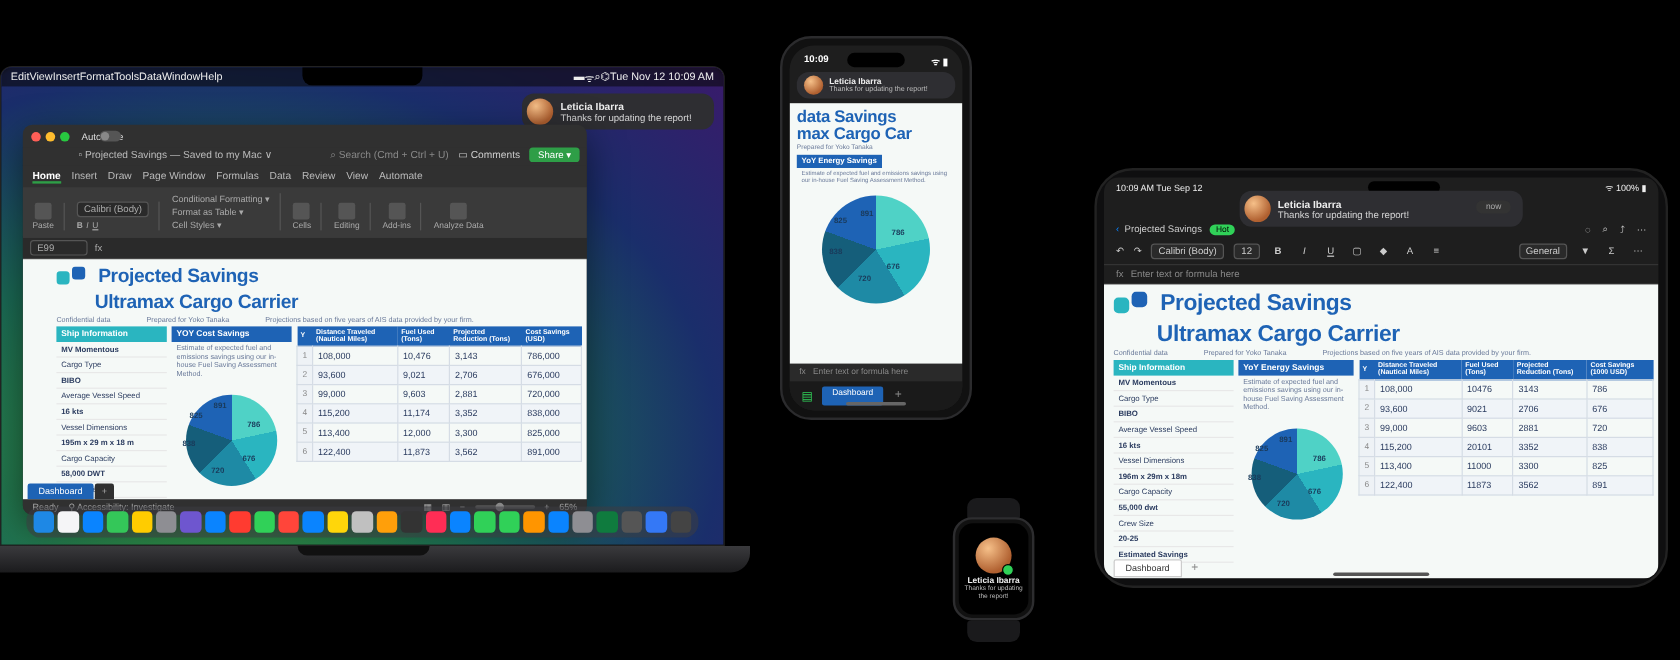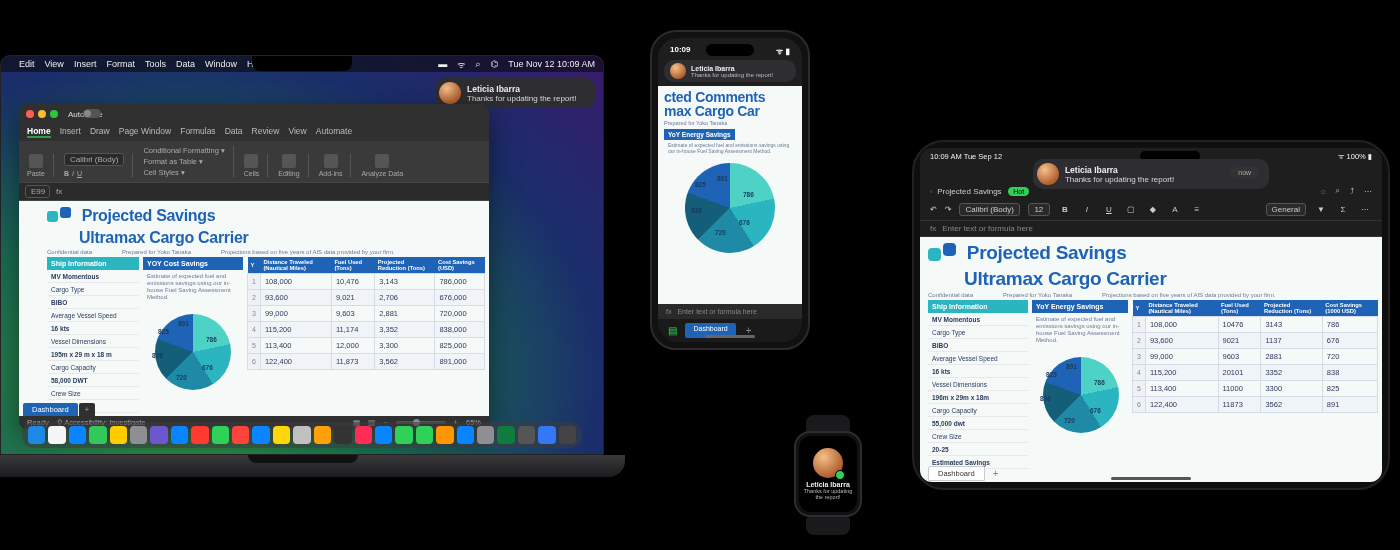--- a/index.html
+++ b/index.html
@@ -45,21 +45,21 @@
   }
   .mac-menubar {
     height: 16px;
     background: rgba(10,10,12,.6);
     backdrop-filter: blur(2px);
     display: flex; align-items: center;
     padding: 0 8px;
     font-size: 9px; color: #eee;
     justify-content: space-between;
   }
-  .mb-left, .mb-right { display: flex; gap: 10px; align-items: center; }
+  .mb-left, .mb-right { display: flex; align-items: center; }
 
   
   .toast {
     position: absolute;
     display: flex; align-items: center; gap:6px;
     background: #2e2e32; border-radius: 10px;
     padding: 4px 10px 4px 4px;
     color: #eee; font-size: 8.5px;
   }
   .toast.mac { top: 22px; right: 8px; width: 160px; }
@@ -226,20 +226,30 @@
     <div class="excel-mac">
       <div class="traffic">
         <span class="r"></span>
         <span class="y"></span>
         <span class="g"></span>
         <span style="margin-left:6px; font-size:8px;">AutoSave</span>
         <span style="width:18px;height:9px;background:#555;border-radius:5px;margin-left:3px;position:relative;">
             <span style="position:absolute;left:1px;top:1px;width:7px;height:7px;background:#888;border-radius:50%;"></span>
           </span>
       </div>
+      <div class="title-row">
+        <div class="center">
+          <span>▫</span>
+          <span>Projected Savings</span>
+          <span>— Saved to my Mac ∨</span>
+        </div>
+        <span style="color:#888;">⌕ <span>Search (Cmd + Ctrl + U)</span></span>
+        <span style="color:#ccc;">▭ <span>Comments</span></span>
+        <span class="share"><span>Share</span> ▾</span>
+      </div>
       <div class="tabbar">
         <span class="active">Home</span>
         <span>Insert</span>
         <span>Draw</span>
         <span>Page Window</span>
         <span>Formulas</span>
         <span>Data</span>
         <span>Review</span>
         <span>View</span>
         <span>Automate</span>
@@ -273,21 +283,21 @@
         <div class="grp">
             <div class="ico"></div>
             <span>Add-ins</span>
           </div>
         <div class="grp">
             <div class="ico"></div>
             <span>Analyze Data</span>
           </div>
       </div>
       <div class="fxbar">
-        <span class="fontsel" style="width:25px;">E99</span>
+        <span class="fontsel" style="width:48px;">E99</span>
         <span>fx</span>
       </div>
 
       <div class="sheet">
         <div>
           <svg class="logo-sq" width="26" height="22">
               <rect x="0" y="4" width="11" height="11" rx="3" fill="#2ab5c0"></rect>
               <rect x="13" y="0" width="11" height="11" rx="3" fill="#1e63b5"></rect>
             </svg>
           <span class="doc-title">Projected Savings</span><br>
@@ -449,21 +459,21 @@
       <span>ᯤ ▮</span>
     </div>
     <div class="ip-toast">
       <div class="avatar"></div>
       <div>
         <div class="t1">Leticia Ibarra</div>
         <div class="t2">Thanks for updating the report!</div>
       </div>
     </div>
     <div class="ip-sheet">
-      <div class="doc-title">cted Comments</div>
+      <div class="doc-title">data Savings</div>
       <div class="doc-title">max Cargo Car</div>
       <div style="font-size:5.5px;color:#6a7a9a;margin-top:2px;">Prepared for Yoko Tanaka</div>
       <div class="ip-hdr">YoY Energy Savings</div>
       <div class="note" style="font-size:5px;">Estimate of expected fuel and emissions savings using our in-house Fuel Saving Assessment Method.</div>
       <div class="ip-pie" style="position:relative;">
         <span class="pie-lbl" style="left:32px;top:12px;">891</span>
         <span class="pie-lbl" style="left:58px;top:28px;">786</span>
         <span class="pie-lbl" style="left:54px;top:56px;">676</span>
         <span class="pie-lbl" style="left:30px;top:66px;">720</span>
         <span class="pie-lbl" style="left:6px; top:44px;">838</span>
@@ -609,21 +619,21 @@
                   <td class="rn">1</td>
                   <td>108,000</td>
                   <td>10476</td>
                   <td>3143</td>
                   <td>786</td>
                 </tr>
                 <tr>
                   <td class="rn">2</td>
                   <td>93,600</td>
                   <td>9021</td>
-                  <td>1137</td>
+                  <td>2706</td>
                   <td>676</td>
                 </tr>
                 <tr>
                   <td class="rn">3</td>
                   <td>99,000</td>
                   <td>9603</td>
                   <td>2881</td>
                   <td>720</td>
                 </tr>
                 <tr>

